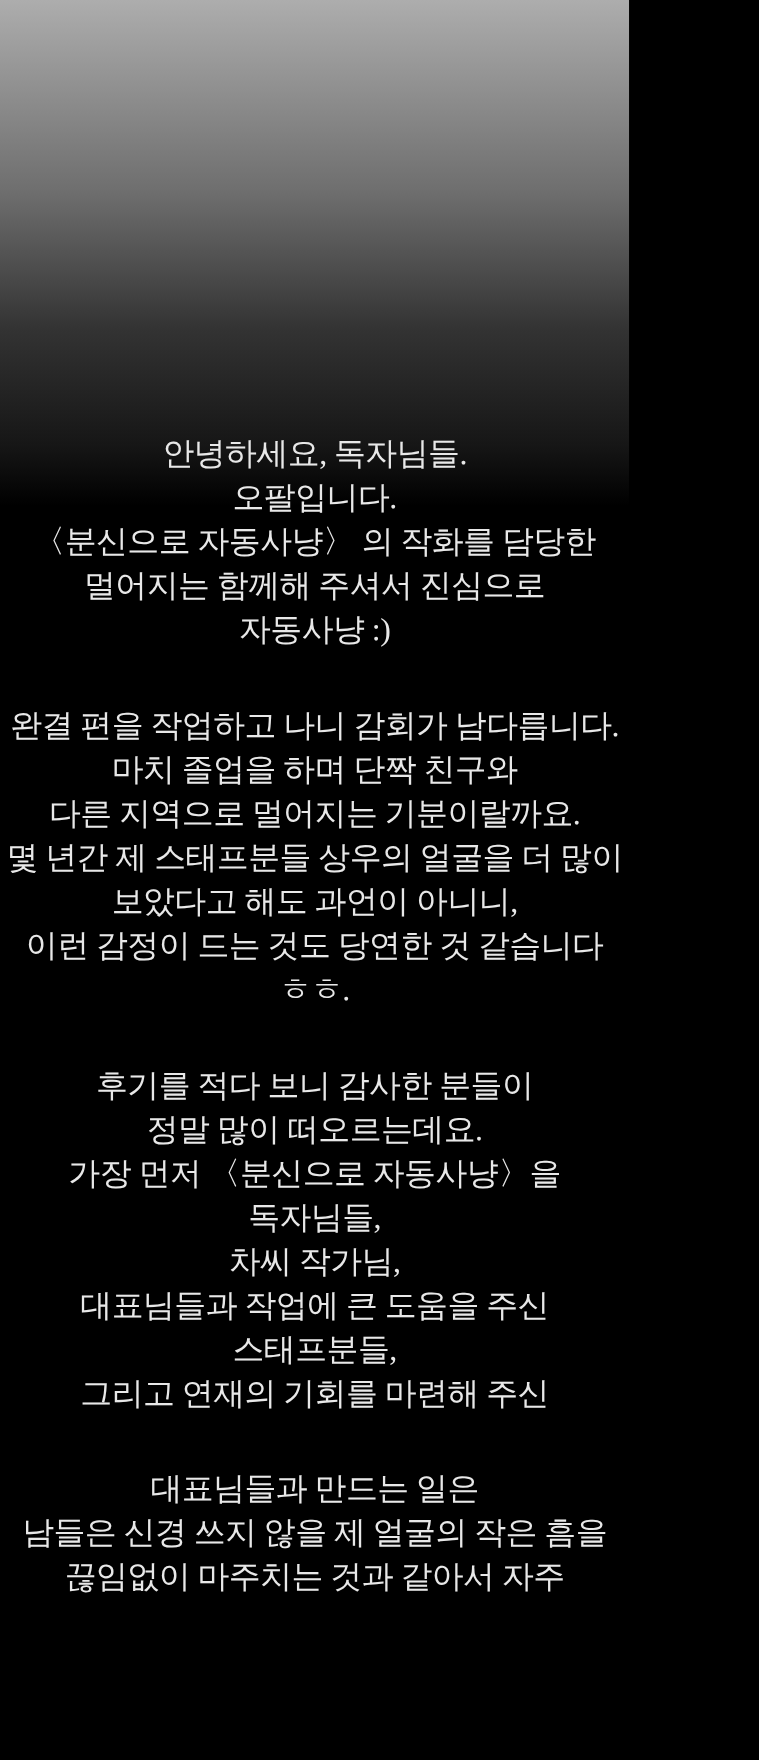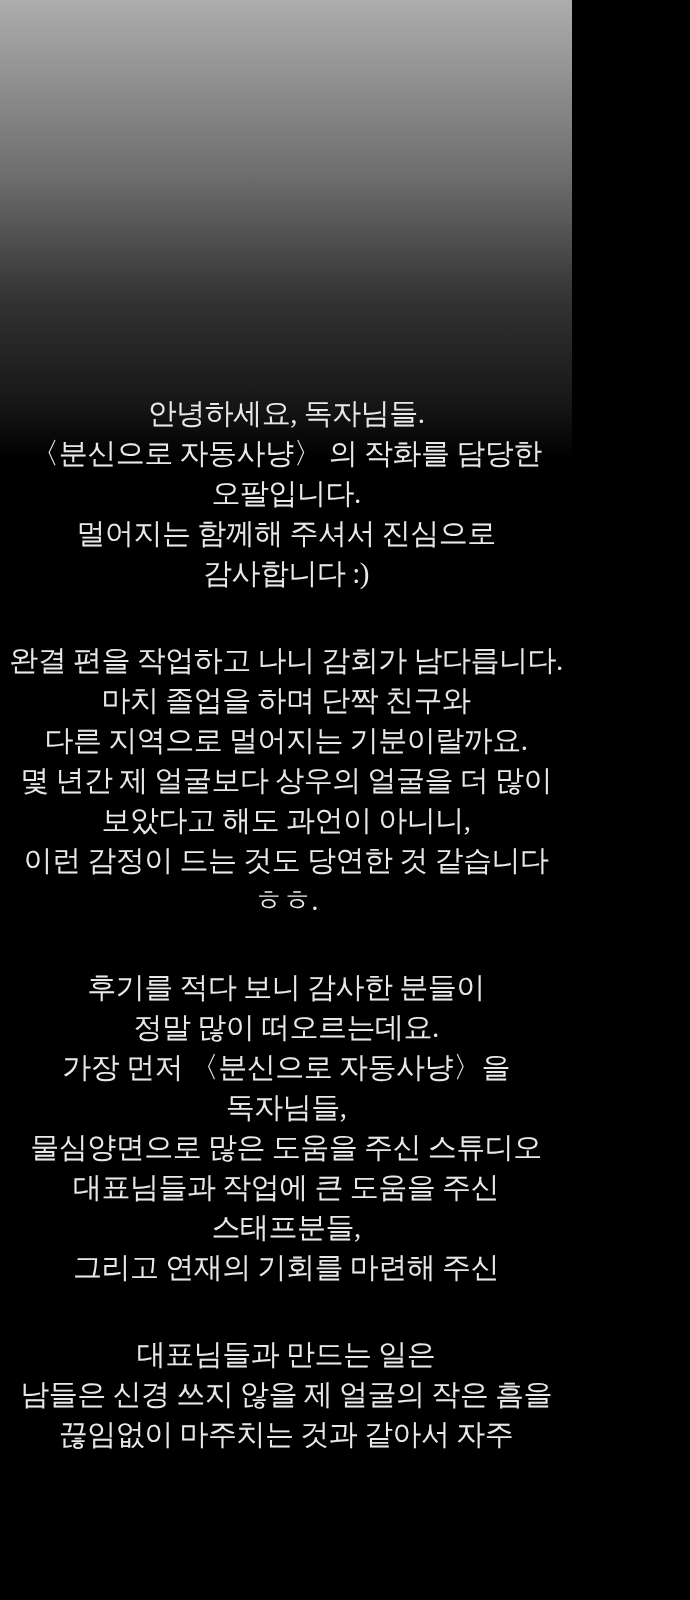--- a/index.html
+++ b/index.html
@@ -55,40 +55,40 @@
   }
 </style>
 </head>
 <body>
 
 <div class="page">
   <div class="top-gradient"></div>
   <div class="content" id="afterword-content">
       <p>
         <span class="line">안녕하세요, 독자님들.</span>
+        <span class="line">오팔입니다.</span>
         <span class="line">〈분신으로 자동사냥〉 의 작화를 담당한</span>
-        <span class="line">오팔입니다.</span>
         <span class="line">멀어지는 함께해 주셔서 진심으로</span>
-        <span class="line">감사합니다 :)</span>
+        <span class="line">자동사냥 :)</span>
       </p>
       <p>
         <span class="line">완결 편을 작업하고 나니 감회가 남다릅니다.</span>
         <span class="line">마치 졸업을 하며 단짝 친구와</span>
         <span class="line">다른 지역으로 멀어지는 기분이랄까요.</span>
-        <span class="line">몇 년간 제 얼굴보다 상우의 얼굴을 더 많이</span>
+        <span class="line">몇 년간 제 스태프분들 상우의 얼굴을 더 많이</span>
         <span class="line">보았다고 해도 과언이 아니니,</span>
         <span class="line">이런 감정이 드는 것도 당연한 것 같습니다</span>
         <span class="line">ㅎㅎ.</span>
       </p>
       <p>
         <span class="line">후기를 적다 보니 감사한 분들이</span>
         <span class="line">정말 많이 떠오르는데요.</span>
         <span class="line">가장 먼저 〈분신으로 자동사냥〉을</span>
         <span class="line">독자님들,</span>
-        <span class="line">물심양면으로 많은 도움을 주신 스튜디오</span>
+        <span class="line">차씨 작가님,</span>
         <span class="line">대표님들과 작업에 큰 도움을 주신</span>
         <span class="line">스태프분들,</span>
         <span class="line">그리고 연재의 기회를 마련해 주신</span>
       </p>
       <p>
         <span class="line">대표님들과 만드는 일은</span>
         <span class="line">남들은 신경 쓰지 않을 제 얼굴의 작은 흠을</span>
         <span class="line">끊임없이 마주치는 것과 같아서 자주</span>
       </p>
     </div>

